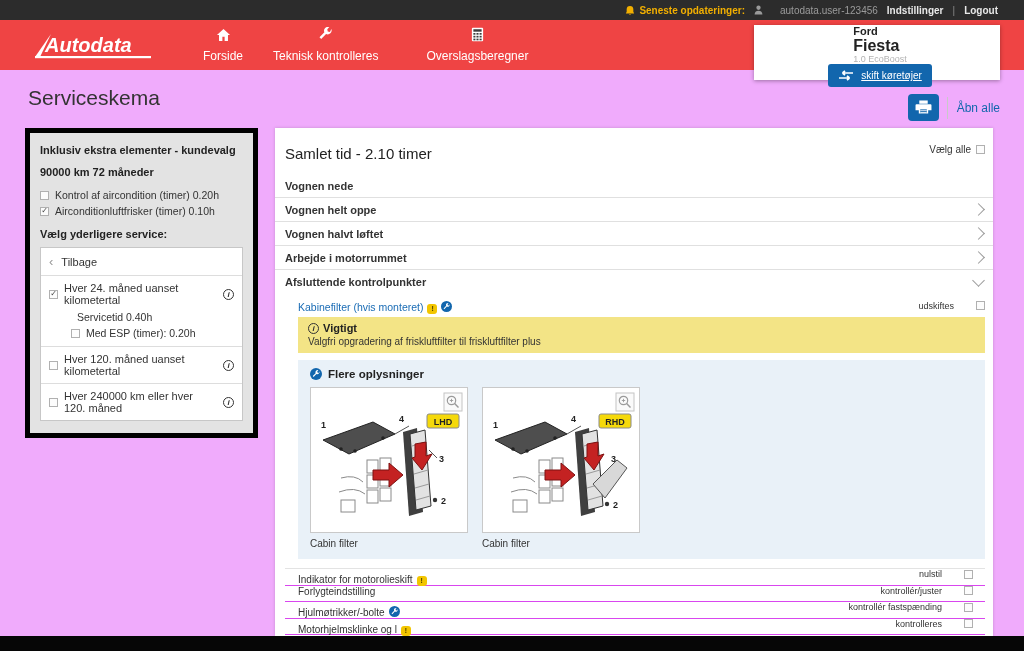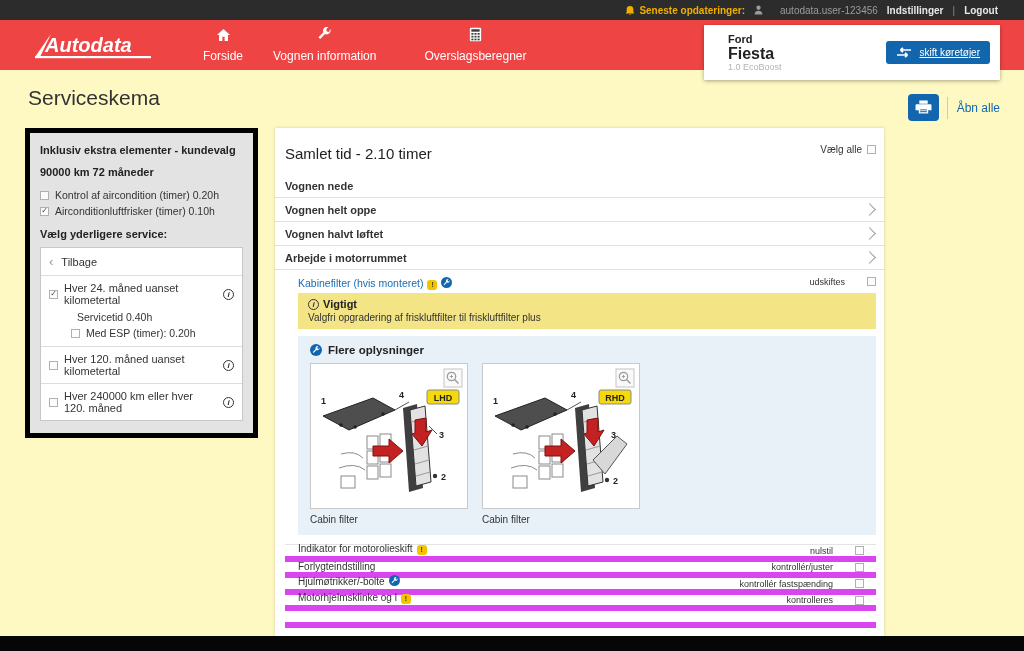--- a/index.html
+++ b/index.html
@@ -19,33 +19,33 @@
   .topbar .sep { color:#888; }
   
   .navbar {
     height:50px; background:#ef4444; display:flex; align-items:center; padding-left:25px;
   }
   .brand { display:flex; align-items:center; cursor:pointer; }
   .nav-items { display:flex; margin-left:44px; gap:30px; align-items:center; }
   .nav-item { display:flex; align-items:center; gap:7px; color:#fff; font-size:12px; cursor:pointer;flex-direction:column;}
   
   .vehicle-card {
-    position:absolute; top:25px; right:24px; width:296px; height:55px; background:#fff;
+    position:absolute; top:25px; right:24px; width:246px; height:55px; background:#fff;
     z-index:6; box-shadow:0 1px 4px rgba(0,0,0,.35); display:flex; align-items:center;
-    padding:0 10px 0 24px; justify-content:space-between;
+    padding:0 10px 0 16px; justify-content:space-between;flex-direction:column;
   }
   .veh-make { font-size:11px; font-weight:bold; color:#222; }
   .veh-model { font-size:16px; font-weight:bold; color:#222; line-height:17px;}
   .veh-variant { font-size:9px; color:#b3b3b3; }
   .switch-btn {
     background:#1266ad; color:#fff; font-size:10px; border:none; border-radius:3px;
     padding:6px 10px; display:flex; align-items:center; gap:7px; cursor:pointer;text-decoration:underline;
   }
   
-  .content { position:absolute; top:70px; left:0; right:0; bottom:15px; background:#fef9c3; }
+  .content { position:absolute; top:70px; left:0; right:0; bottom:15px; background:#f0abfc; }
   h1.page-title { font-size:21px; font-weight:400; color:#333; padding:16px 0 0 28px; }
   .toolbar { position:absolute; top:24px; right:24px; display:flex; align-items:center; }
   .print-btn {
     width:31px; height:27px; background:#1266ad; border:none; border-radius:4px;
     display:flex; align-items:center; justify-content:center; cursor:pointer;
   }
   .toolbar .divider { width:1px; height:22px; background:#c9c9c9; margin:0 9px 0 8px; }
   .open-all { color:#1266ad; font-size:12px; text-decoration:none; }
   
   .sidebar {
@@ -71,21 +71,21 @@
   }
   
   .cb {
     width:9px; height:9px; border:1px solid #b0b0b0; background:#fcfcfc; flex:none;
     display:inline-flex; align-items:center; justify-content:center; font-size:8px;
     color:#444; line-height:1; cursor:pointer;
   }
   .cb.checked::after { content:"✓"; margin-top:-1px; }
   
   .main {
-    position:absolute; left:275px; top:58px; width:609px; height:508px; background:#fff;
+    position:absolute; left:275px; top:58px; width:718px; height:508px; background:#fff;
     box-shadow:0 0 3px rgba(0,0,0,.18); padding:6px 0 0 0; overflow:hidden;
   }
   .main-top { display:flex; justify-content:space-between; padding:2px 8px 0 10px; }
   .total-time { font-size:15px; color:#222; margin-top:9px; }
   .select-all { display:flex; align-items:center; gap:5px; font-size:10px; color:#333; }
   .sections { margin-top:12px; }
   .sec-row {
     display:flex; align-items:center; justify-content:space-between; height:24px;
     border-bottom:1px solid #e0e0e0; padding:0 10px; cursor:pointer;
   }
@@ -111,22 +111,22 @@
   .warn-title { font-size:11px; font-weight:bold; color:#222; display:flex; align-items:center; gap:4px;}
   .warn-text { font-size:10px; color:#333; margin-top:2px; }
   .info-box { margin:7px 0 0 13px; background:#e9f1f8; padding:8px 12px 10px 12px; }
   .info-box-title { display:flex; align-items:center; gap:6px; font-size:11.5px; font-weight:bold; color:#222; margin-bottom:7px;}
   .img-row { display:flex; gap:14px; }
   .img-card { width:158px; }
   .img-frame { width:158px; height:146px; background:#fff; border:1px solid #c9c9c9; position:relative; }
   .img-caption { font-size:10px; color:#333; margin-top:5px; }
   .items { margin:9px 8px 0 10px; border-top:1px solid #e3e3e3; }
   .item-row {
-    display:flex; align-items:flex-end; justify-content:space-between; height:16.5px;
-    border-bottom:6px solid #d946ef; padding:0 12px 0 13px;
+    display:flex; align-items:flex-start; justify-content:space-between; height:16.5px;
+    border-bottom:1px solid #d946ef; padding:0 12px 0 13px;
   }
   .item-label { font-size:10px; color:#333; }
   .item-label.link { font-size:10px; }
   
   .footer { position:absolute; left:0; bottom:0; width:1024px; height:15px; background:#060606; }
 </style>
 </head>
 <body>
 
 <div class="topbar">
@@ -160,21 +160,21 @@
     <div class="nav-item">
       <svg width="15" height="14" viewBox="0 0 16 15">
           <path d="M8 1 L1 7.5 h2.2 V14 h3.6 V9.5 h2.4 V14 h3.6 V7.5 H15 Z" fill="#fff"></path>
         </svg>
       <span>Forside</span>
     </div>
     <div class="nav-item">
       <svg width="15" height="15" viewBox="0 0 16 16">
           <path d="M14.2 2.1a4.2 4.2 0 0 1-5.6 5.4L3.4 12.7 1.6 10.9 6.8 5.7a4.2 4.2 0 0 1 5.3-5.6L9.9 2.3l.5 2.4 2.4.5z" fill="#fff"></path>
         </svg>
-      <span>Vognen information</span>
+      <span>Teknisk kontrolleres</span>
     </div>
     <div class="nav-item" style="margin-left:18px;">
       <svg width="15" height="15" viewBox="0 0 16 16">
         <rect x="2" y="0.8" width="12" height="14.4" rx="1" fill="#fff"></rect>
         <rect x="3.6" y="2.4" width="8.8" height="2.6" fill="#3d3d3d"></rect>
         <g fill="#3d3d3d">
           <rect x="3.6" y="6.4" width="2.2" height="1.8"></rect>
             <rect x="6.9" y="6.4" width="2.2" height="1.8"></rect>
             <rect x="10.2" y="6.4" width="2.2" height="1.8"></rect>
           <rect x="3.6" y="9.4" width="2.2" height="1.8"></rect>
@@ -292,20 +292,24 @@
         <span class="chev right"></span>
       </div>
       <div class="sec-row">
         <span class="sec-label">Vognen halvt løftet</span>
         <span class="chev right"></span>
       </div>
       <div class="sec-row">
         <span class="sec-label">Arbejde i motorrummet</span>
         <span class="chev right"></span>
       </div>
+      <div class="sec-row" style="border-bottom:none;">
+        <span class="sec-label">Afsluttende kontrolpunkter</span>
+        <span class="chev down"></span>
+      </div>
     </div>
 
     <div class="sub">
       <div class="cabin-row">
         <span>
           <a href="#" class="link">Kabinefilter (hvis monteret)</a><span class="warn-badge">!</span><span class="wrench-circ">
               <svg width="11" height="11" viewBox="0 0 12 12">
                 <circle cx="6" cy="6" r="6" fill="#1266ad"></circle>
                 <path d="M9.4 3.2a2.3 2.3 0 0 1-3 2.9L3.6 8.9 2.8 8.1 5.6 5.3a2.3 2.3 0 0 1 2.8-3.1L7.2 3.4l.3 1.2 1.2.3z" fill="#fff"></path>
               </svg>

